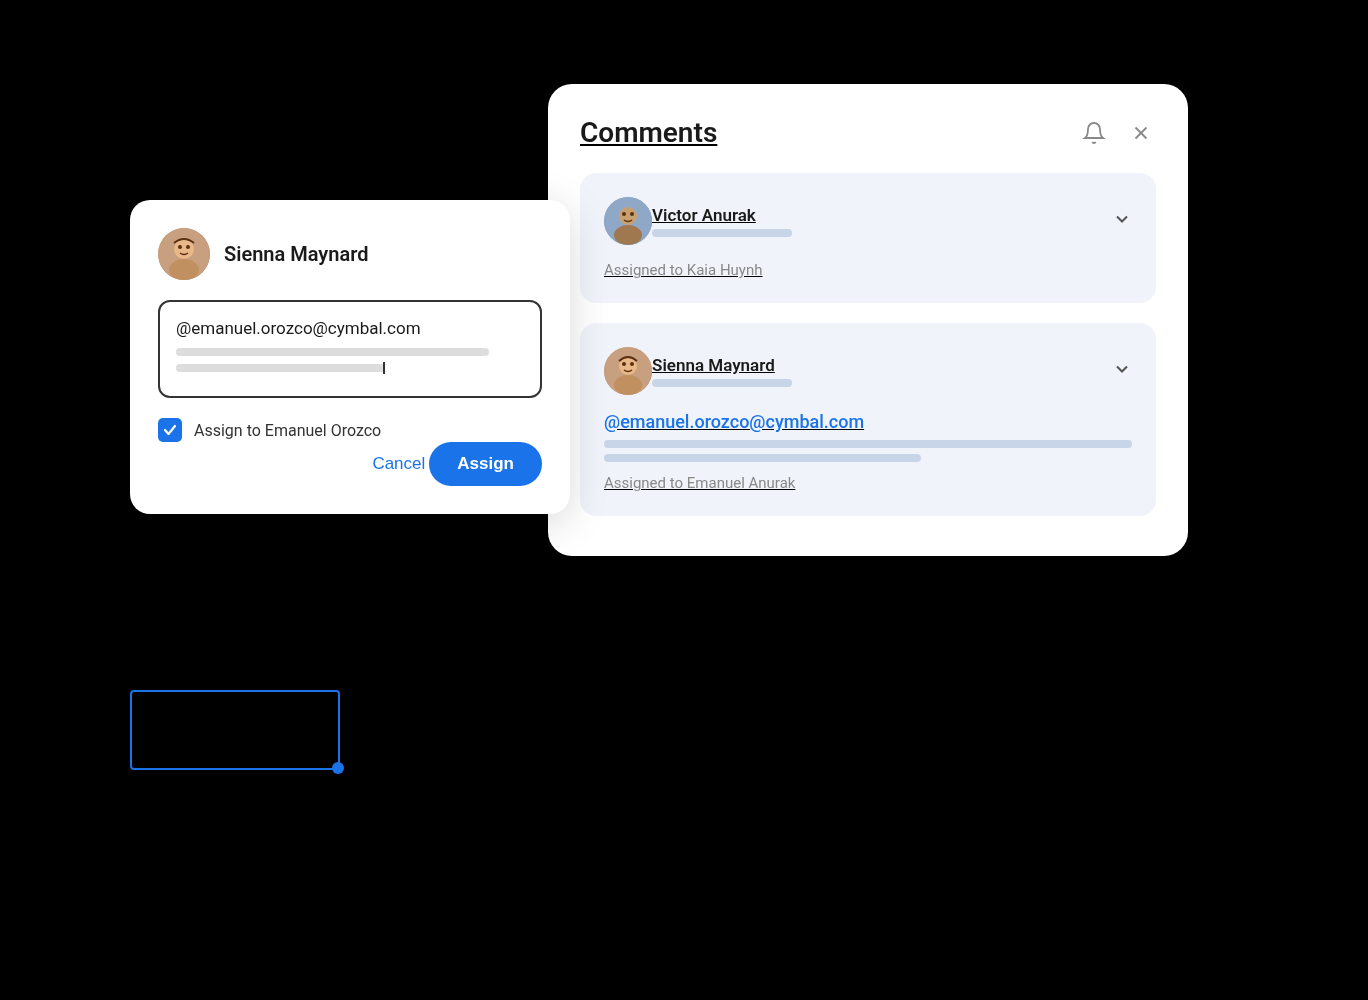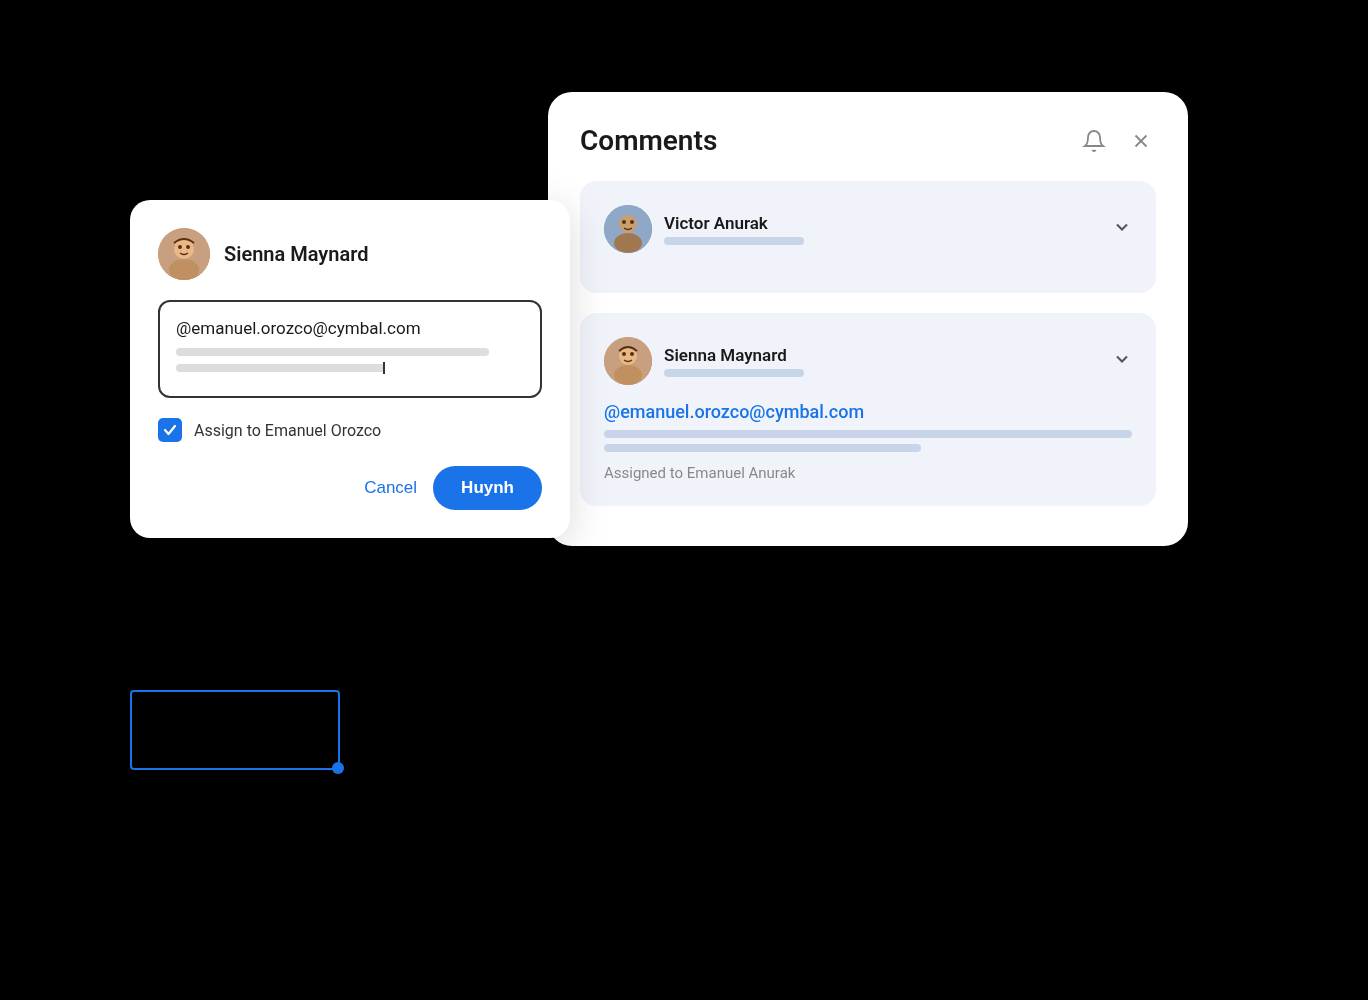--- a/index.html
+++ b/index.html
@@ -10,26 +10,27 @@
       background: #000;
       font-family: -apple-system, BlinkMacSystemFont, 'Segoe UI', Roboto, sans-serif;
       position: relative;
       overflow: hidden;
     }
 
     
     .comments-panel {
       position: absolute;
       right: 180px;
-      top: 92px;
+      top: 84px;
       width: 640px;
       background: #fff;
       border-radius: 24px;
       padding: 32px 32px 40px;
       box-shadow: 0 8px 40px rgba(0,0,0,0.12);
+      text-decoration: underline;
     }
 
     .comments-header {
       display: flex;
       align-items: center;
       justify-content: space-between;
       margin-bottom: 24px;
     }
 
     .comments-title {
@@ -63,21 +64,21 @@
       margin-bottom: 20px;
     }
 
     .comment-card:last-child {
       margin-bottom: 0;
     }
 
     .comment-user-row {
       display: flex;
       align-items: center;
-      gap: 12px;
+      gap: 0;
       margin-bottom: 16px;
     }
 
     .avatar {
       width: 48px;
       height: 48px;
       border-radius: 50%;
       overflow: hidden;
       flex-shrink: 0;
       background: #ccc;
@@ -221,21 +222,20 @@
       top: -2px;
       width: 2px;
       height: 12px;
       background: #333;
     }
 
     .dialog-checkbox-row {
       display: flex;
       align-items: center;
       gap: 12px;
-      margin-bottom: 24px;
     }
 
     .checkbox {
       width: 24px;
       height: 24px;
       background: #1a73e8;
       border-radius: 5px;
       display: flex;
       align-items: center;
       justify-content: center;
@@ -246,21 +246,21 @@
 
     .checkbox-label {
       font-size: 16px;
       color: #333;
     }
 
     .dialog-buttons {
       display: flex;
       justify-content: flex-end;
       align-items: center;
-      gap: 16px;
+      gap: 4px;
     }
 
     .btn-cancel {
       background: none;
       border: none;
       color: #1a73e8;
       font-size: 17px;
       font-weight: 500;
       cursor: pointer;
     }
@@ -336,20 +336,21 @@
       <div class="comment-user-info">
         <div class="comment-username">Victor Anurak</div>
         <div class="comment-time-bar"></div>
       </div>
       <span class="chevron-icon">
         <svg width="20" height="20" viewBox="0 0 24 24" fill="none" stroke="#555" stroke-width="2.5">
           <polyline points="6 9 12 15 18 9"></polyline>
         </svg>
       </span>
     </div>
+    <div class="comment-assigned">Assigned to Kaia Huynh</div>
   </div>
 
   <div class="comment-card">
     <div class="comment-user-row">
       <div class="avatar avatar-sienna">
         <svg width="48" height="48" viewBox="0 0 48 48">
           <circle cx="24" cy="24" r="24" fill="#c8a080"></circle>
           <circle cx="24" cy="19" r="9" fill="#e8b888"></circle>
           <ellipse cx="24" cy="38" rx="14" ry="10" fill="#c09060"></ellipse>
           <circle cx="20" cy="17" r="2" fill="#5a3010"></circle>
@@ -405,19 +406,19 @@
     <div class="checkbox">
       <svg width="14" height="14" viewBox="0 0 14 14">
         <polyline points="2,7 5.5,11 12,3" stroke="white" stroke-width="2.2" fill="none" stroke-linecap="round" stroke-linejoin="round"></polyline>
       </svg>
     </div>
     <span class="checkbox-label">Assign to Emanuel Orozco</span>
   </div>
 
   <div class="dialog-buttons">
     <button class="btn-cancel">Cancel</button>
-    <button class="btn-assign">Huynh</button>
+    <button class="btn-assign">Assign</button>
   </div>
 </div>
 
 <div class="selection-rect">
   <div class="selection-handle"></div>
 </div>
 
 </body></html>

